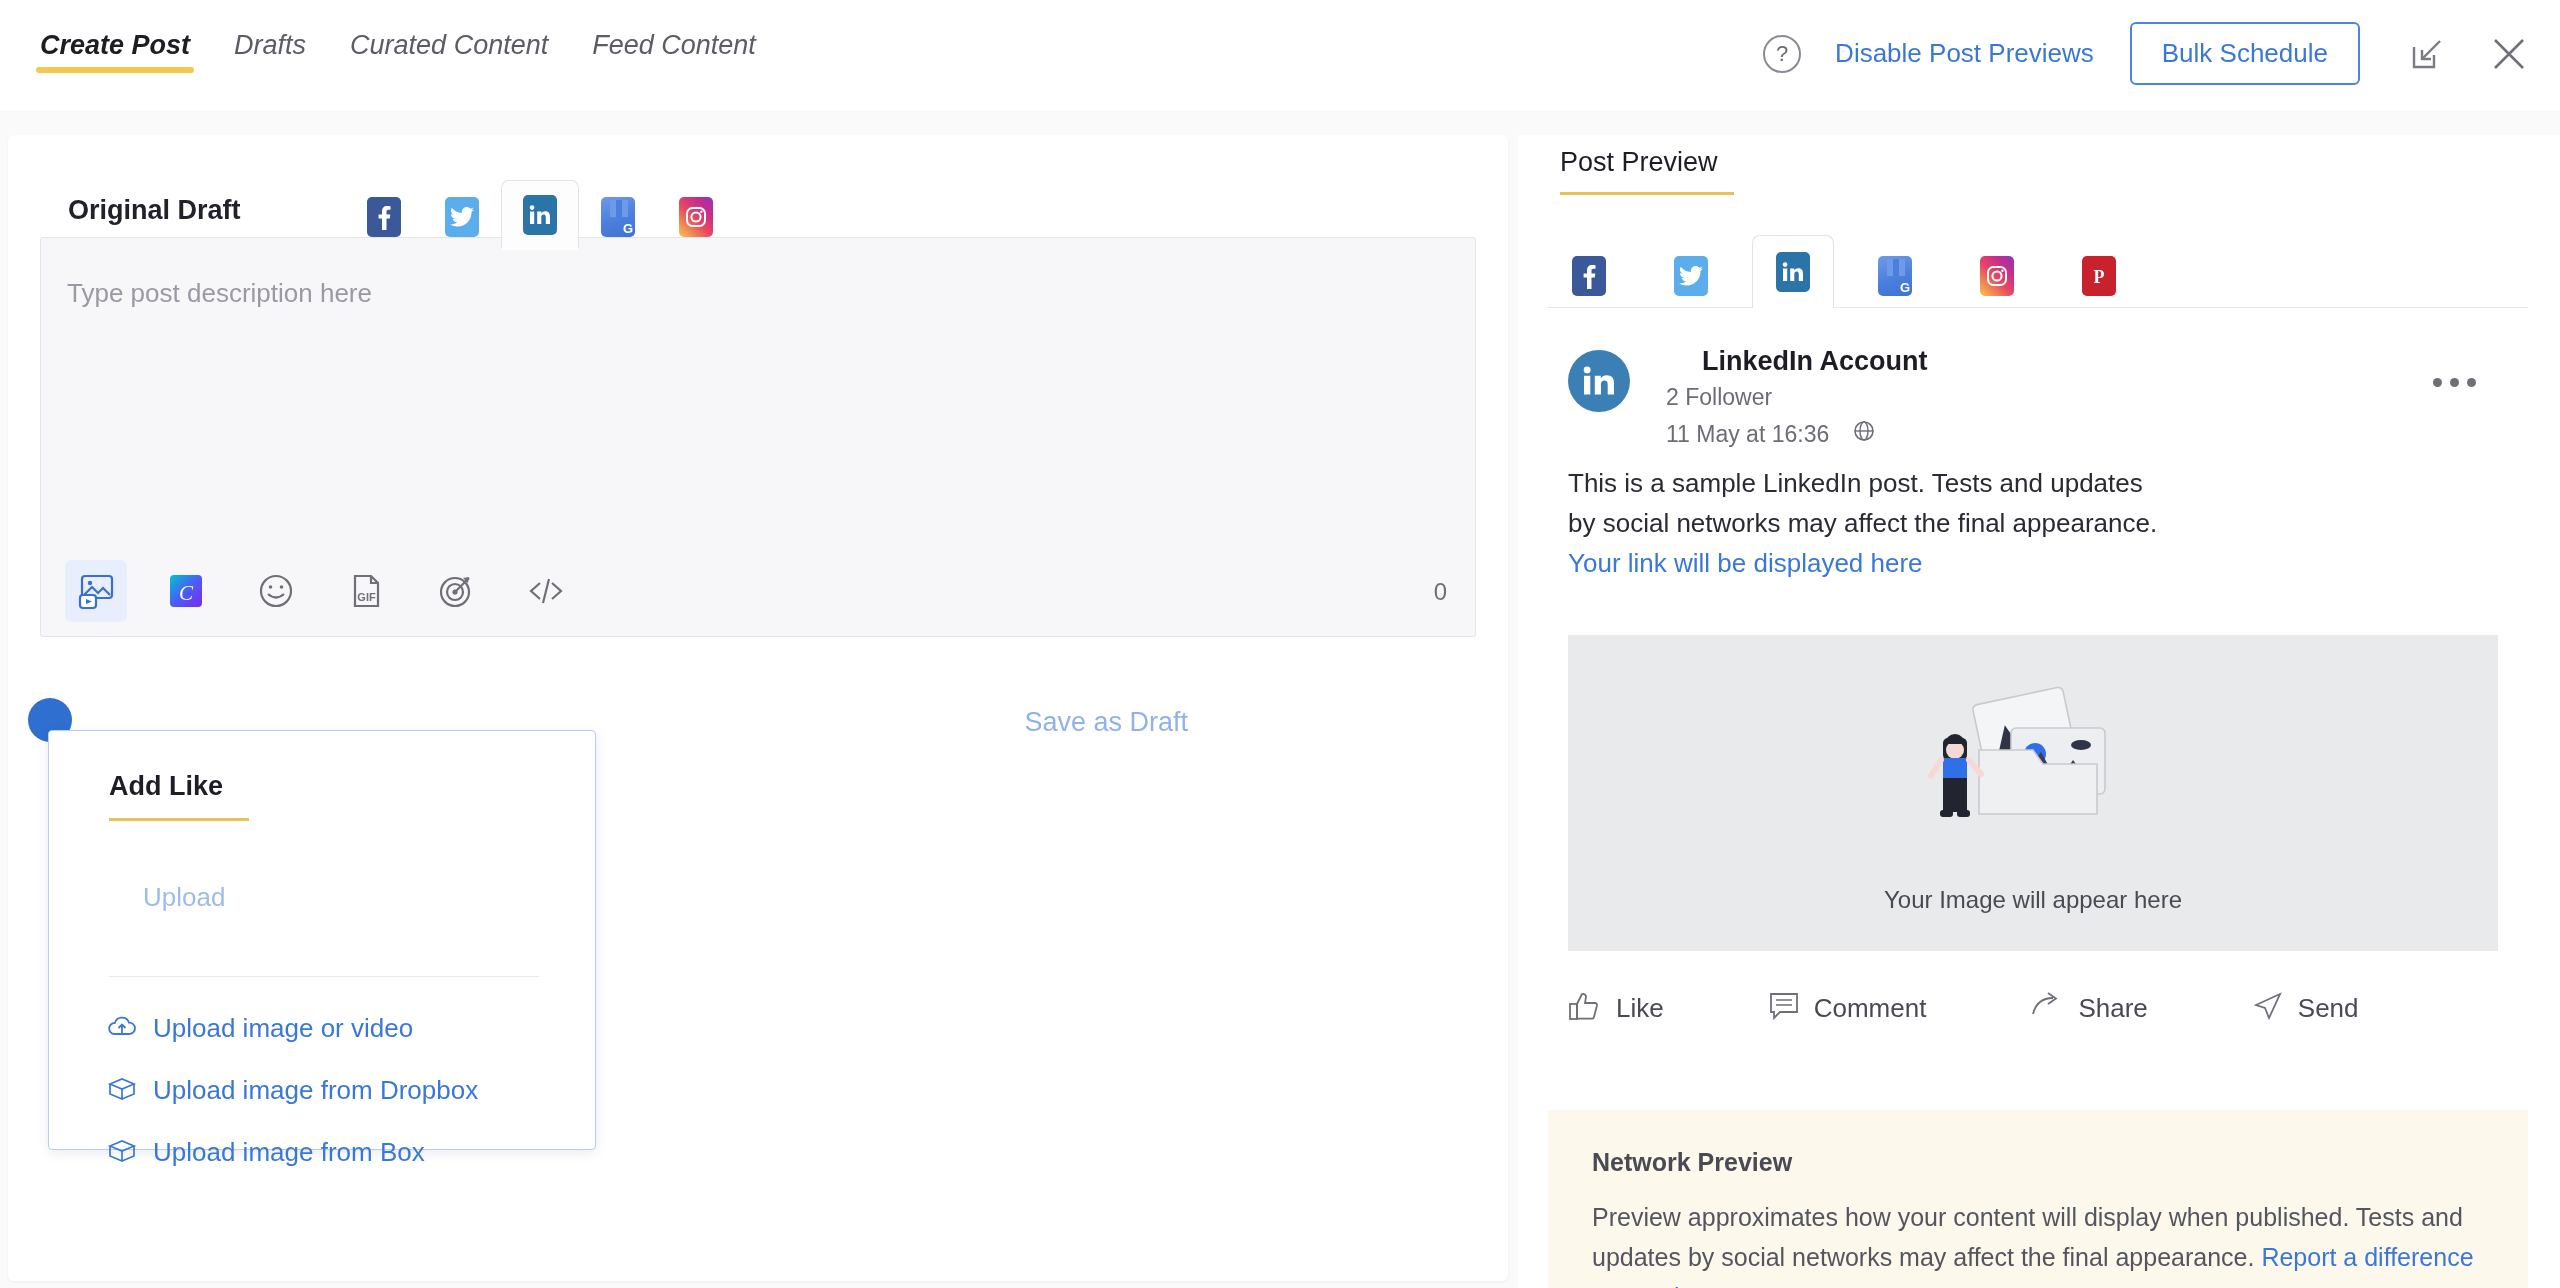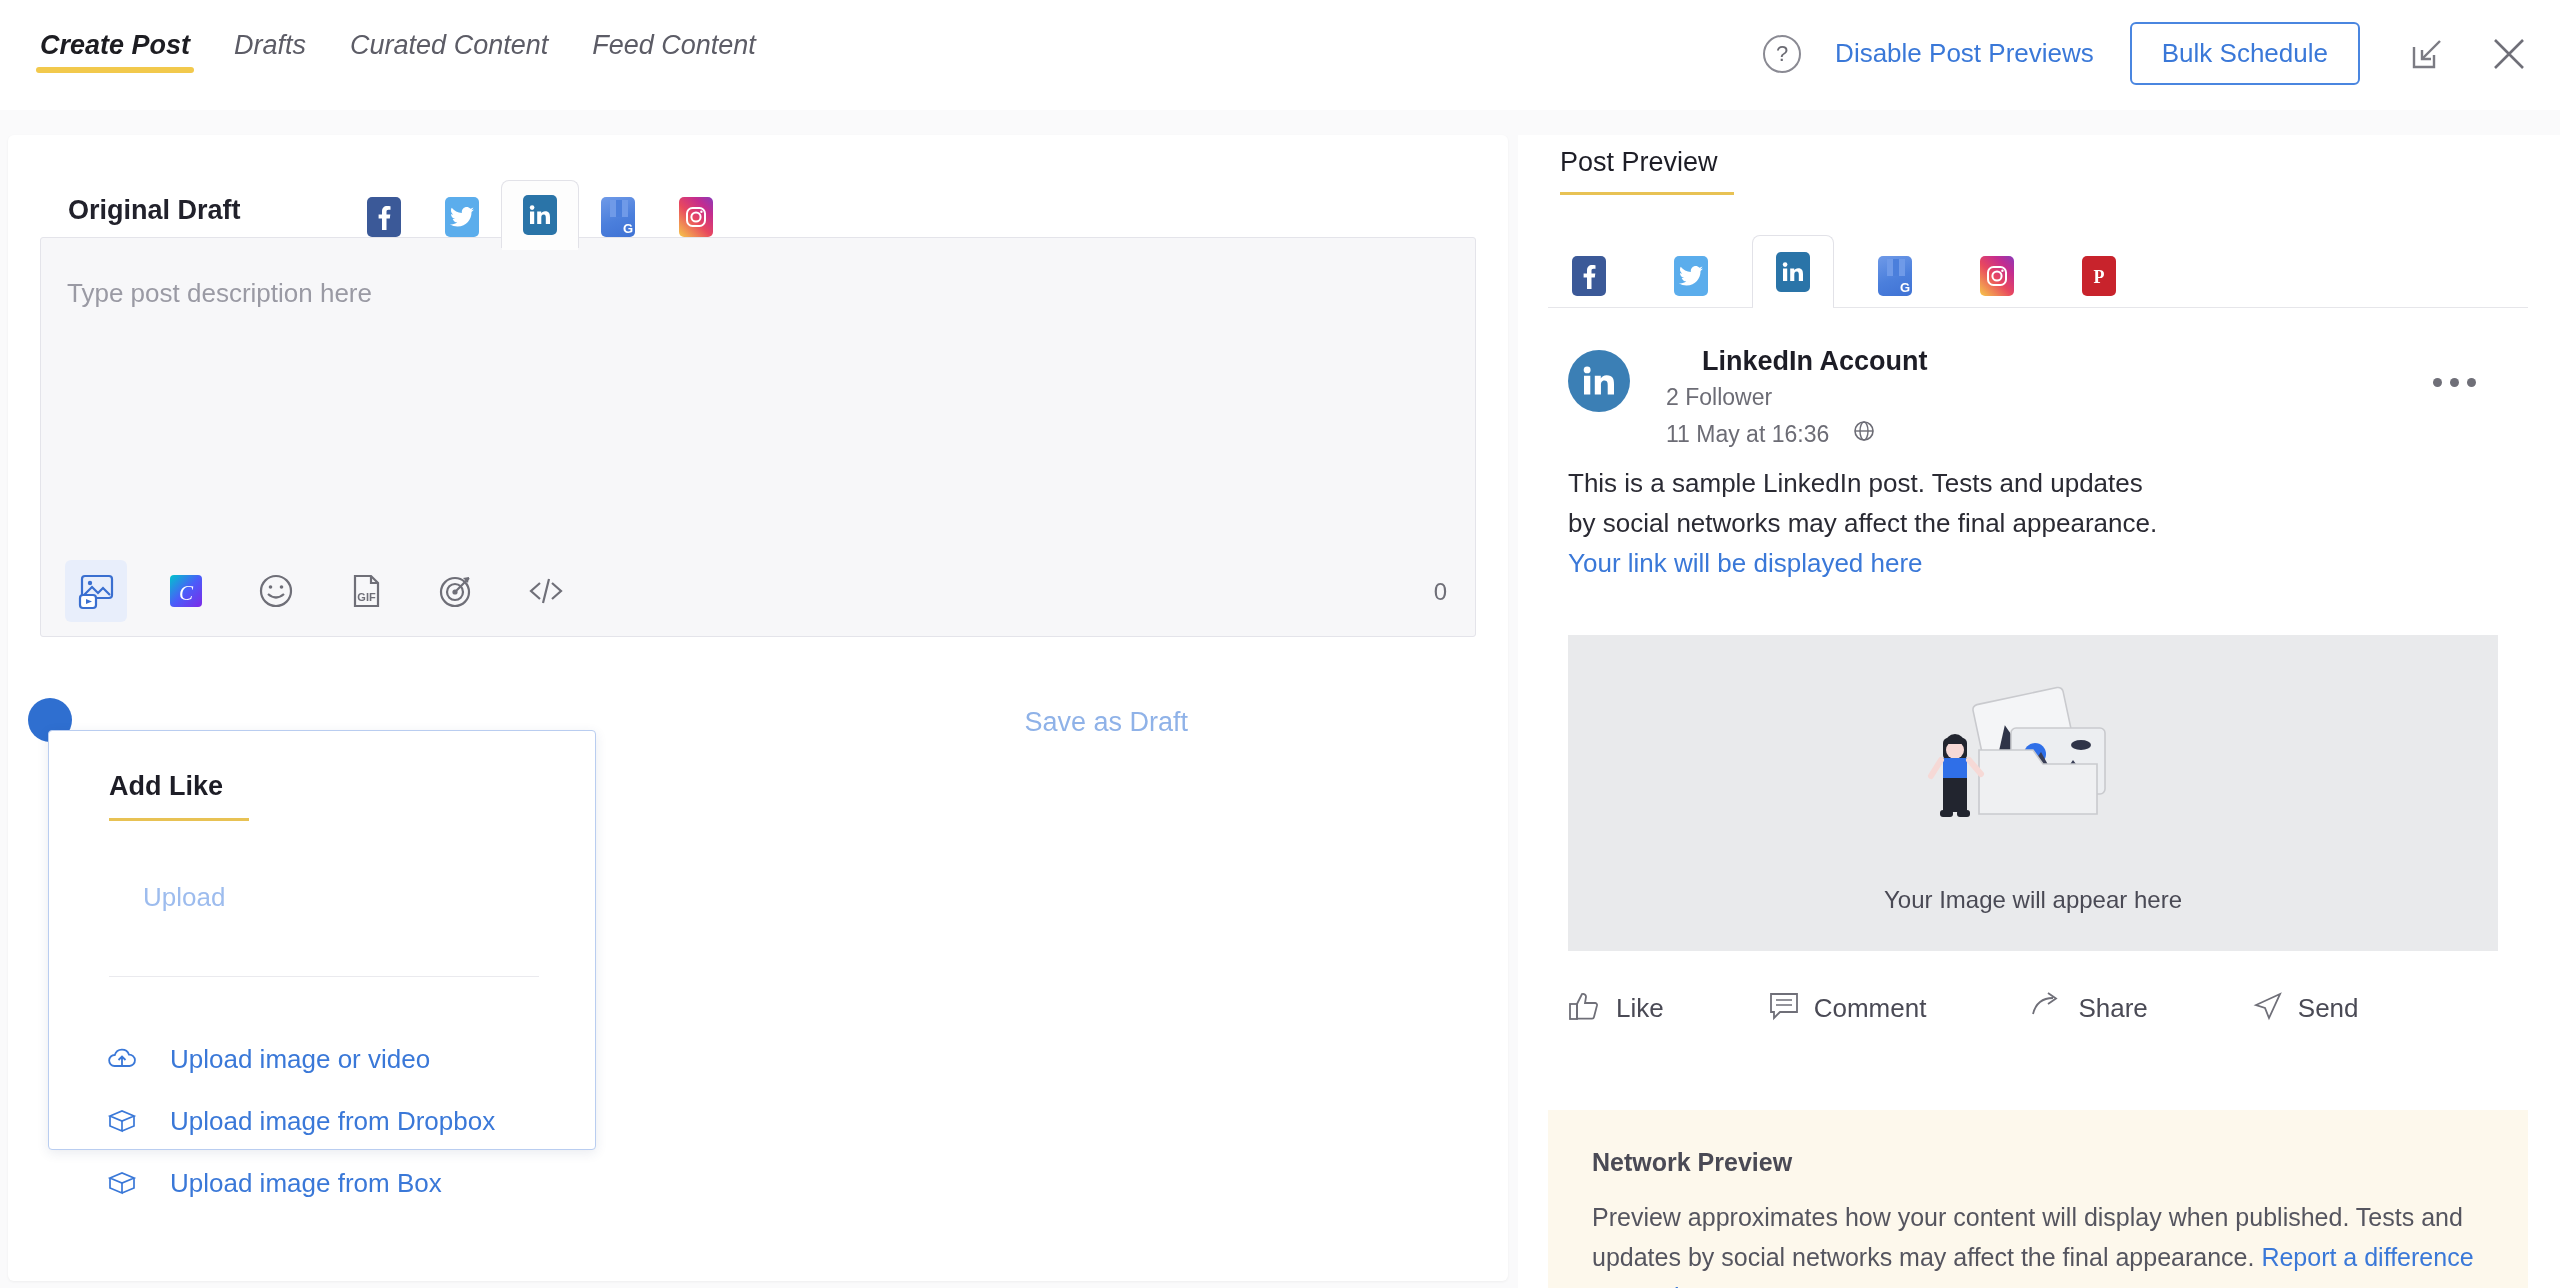--- a/index.html
+++ b/index.html
@@ -179,21 +179,21 @@
     font-family: "Liberation Sans", sans-serif;
   }
   .media-url-input::placeholder { color: #6d6d76; }
   .media-upload-link { margin-left: 34px; font-size: 26px; color: #9dbcee; cursor: pointer; }
   .media-divider {
     position: absolute; left: 60px; top: 245px;
     width: 430px; height: 1px; background: #eaeaee;
   }
   .media-options { position: absolute; left: 58px; top: 282px; width: 440px; }
   .media-option {
-    display: flex; align-items: flex-end; gap: 33px;
+    display: flex; align-items: flex-start; gap: 16px;
     height: 62px; cursor: pointer;
   }
   .media-option-label { font-size: 26px; color: #3a78d8; white-space: nowrap; }
 
   
   .preview-panel {
     position: absolute; left: 1518px; top: 25px;
     width: 1042px; height: 1153px;
     background: #ffffff;
   }

